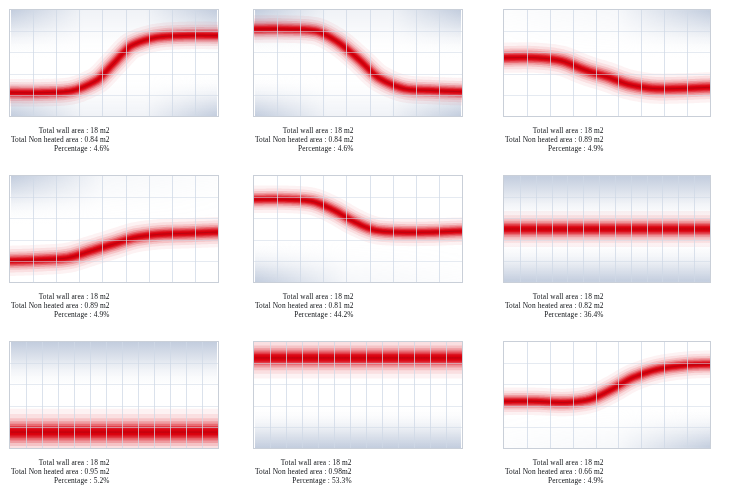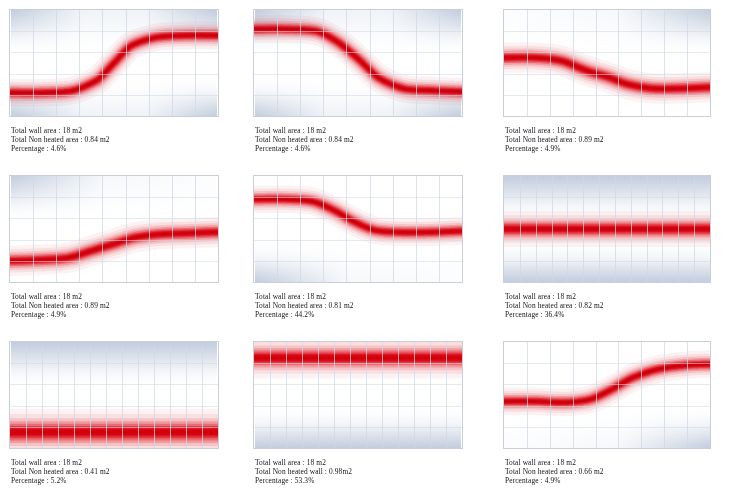--- a/index.html
+++ b/index.html
@@ -15,20 +15,21 @@
     position:absolute;
     left:0;top:0;
     width:730px;height:500px;
     display:grid;
     grid-template-columns:246px 250px 234px;
     grid-template-rows:166px 166px 168px;
   }
   .cell{
     position:relative;
     box-sizing:border-box;
+    text-align:right;
   }
   .panel{
     position:relative;
     width:210px;height:108px;
     margin-left:9px;margin-top:9px;
     box-sizing:border-box;
     border:1px solid #c9cfd8;
     background:#ffffff;
     overflow:hidden;
   }
@@ -460,21 +461,21 @@
           <div class="gl-v" style="left: 84.62%;"></div>
           <div class="gl-v" style="left: 92.31%;"></div>
           <div class="gl-h" style="top: 20%;"></div>
           <div class="gl-h" style="top: 40%;"></div>
           <div class="gl-h" style="top: 60%;"></div>
           <div class="gl-h" style="top: 80%;"></div>
         </div>
       </div>
       <div class="caption">
         <span class="cap-line">Total wall area : 18 m2</span>
-        <span class="cap-line">Total Non heated area : 0.41 m2</span>
+        <span class="cap-line">Total Non heated area : 0.95 m2</span>
         <span class="cap-line">Percentage : 5.2%</span>
       </div>
     </div>
     <div class="cell c2">
       <div class="panel">
         <svg width="210" height="108" viewBox="0 0 210 108" class="layer">
           <defs>
             <linearGradient id="p7-field" x1="0" y1="0" x2="0" y2="1">
               <stop offset="0%" stop-color="#ffffff" stop-opacity="0"></stop>
               <stop offset="22%" stop-color="#ffffff" stop-opacity="0"></stop>
@@ -519,21 +520,21 @@
           <div class="gl-v" style="left: 84.62%;"></div>
           <div class="gl-v" style="left: 92.31%;"></div>
           <div class="gl-h" style="top: 20%;"></div>
           <div class="gl-h" style="top: 40%;"></div>
           <div class="gl-h" style="top: 60%;"></div>
           <div class="gl-h" style="top: 80%;"></div>
         </div>
       </div>
       <div class="caption">
         <span class="cap-line">Total wall area : 18 m2</span>
-        <span class="cap-line">Total Non heated wall : 0.98m2</span>
+        <span class="cap-line">Total Non heated area : 0.98m2</span>
         <span class="cap-line">Percentage : 53.3%</span>
       </div>
     </div>
     <div class="cell c3">
       <div class="panel">
         <svg width="210" height="108" viewBox="0 0 210 108" class="layer">
           <defs>
             <linearGradient id="p8-field" x1="0" y1="0" x2="0" y2="1">
               <stop offset="0%" stop-color="#ffffff" stop-opacity="0"></stop>
               <stop offset="22%" stop-color="#ffffff" stop-opacity="0"></stop>

